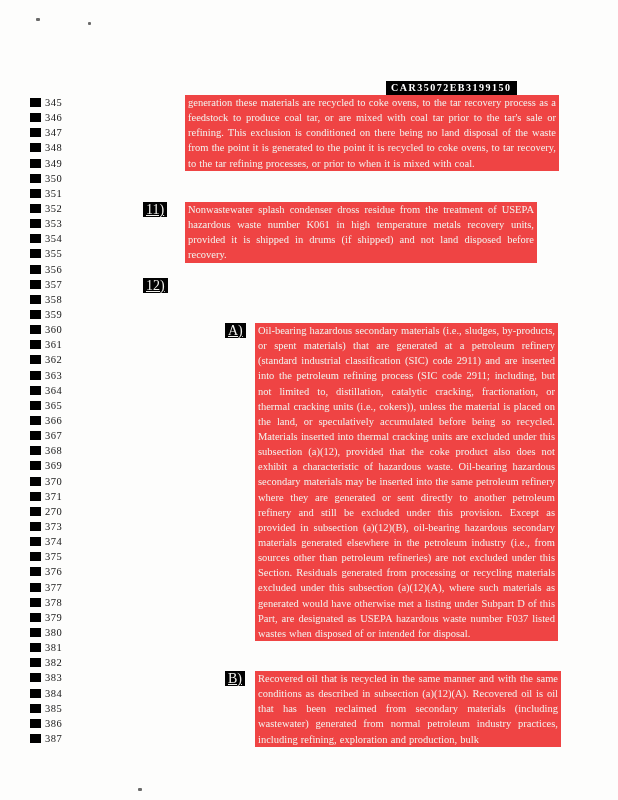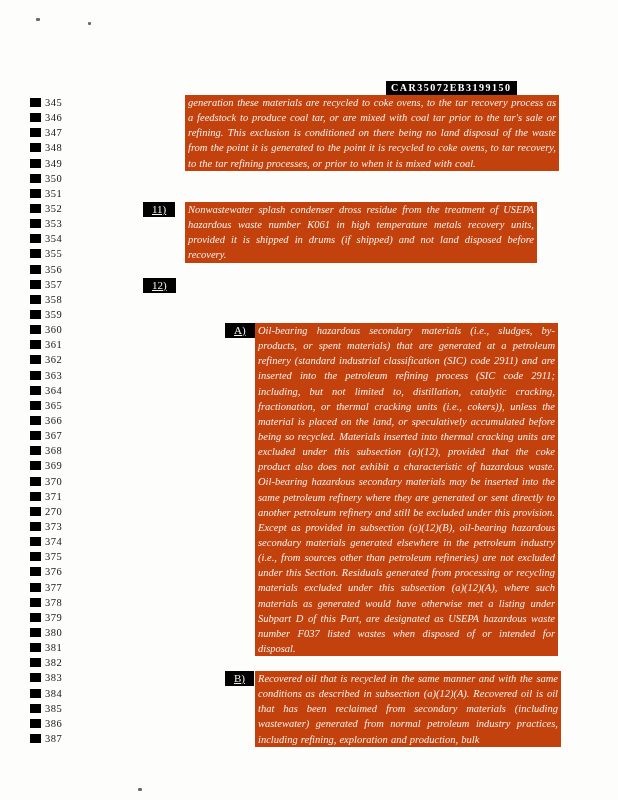--- a/index.html
+++ b/index.html
@@ -36,37 +36,36 @@
     text-align:right;
   }
   .tick {
     display:inline-block;
     width:11px; height:9px;
     background:#000;
     margin-right:4px;
   }
   .para {
     position:absolute;
-    background:#c2410c;
+    background:#ef4444;
     color:#f2f2ee;
     font-size:10.5px;
     line-height:15.148px;
     text-align:justify;
     padding:0 3px;
     box-sizing:border-box;
     word-spacing:0.5px;
-    font-style:italic;
   }
   .item-label {
     position:absolute;
     background:#020202;
     color:#f2f2ee;
-    font-size:11px;
+    font-size:14px;
     line-height:15.148px;
-    padding:0 9px;
+    padding:0 3px;
     text-decoration:underline;
   }
   .speck {
     position:absolute;
     background:#6a6a6a;
     width:4px; height:3px;
     border-radius:1px;
   }
 </style>
 </head>

